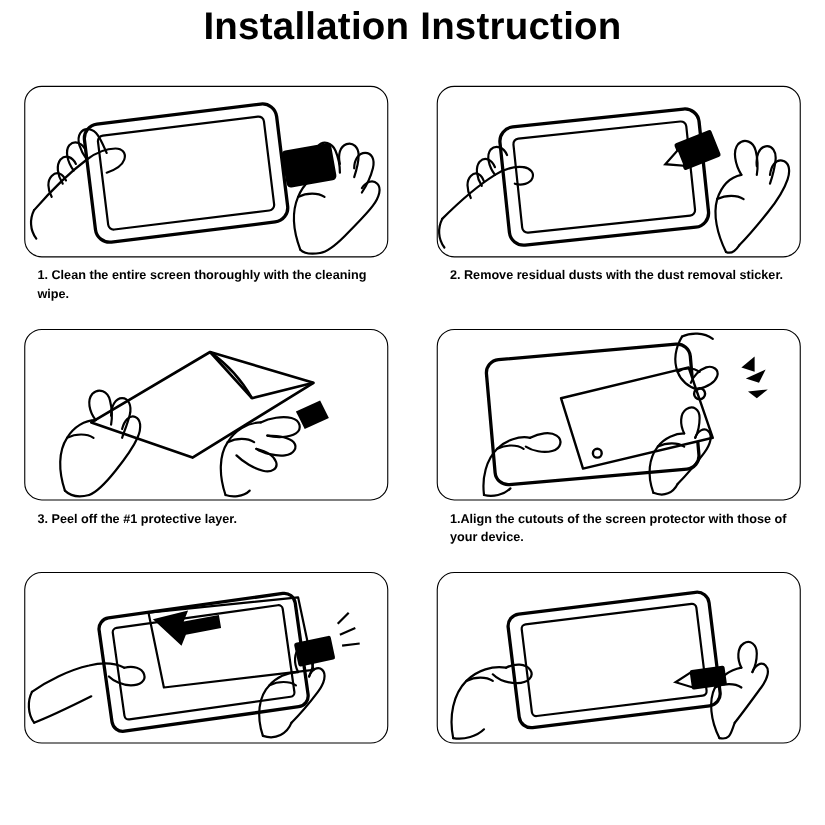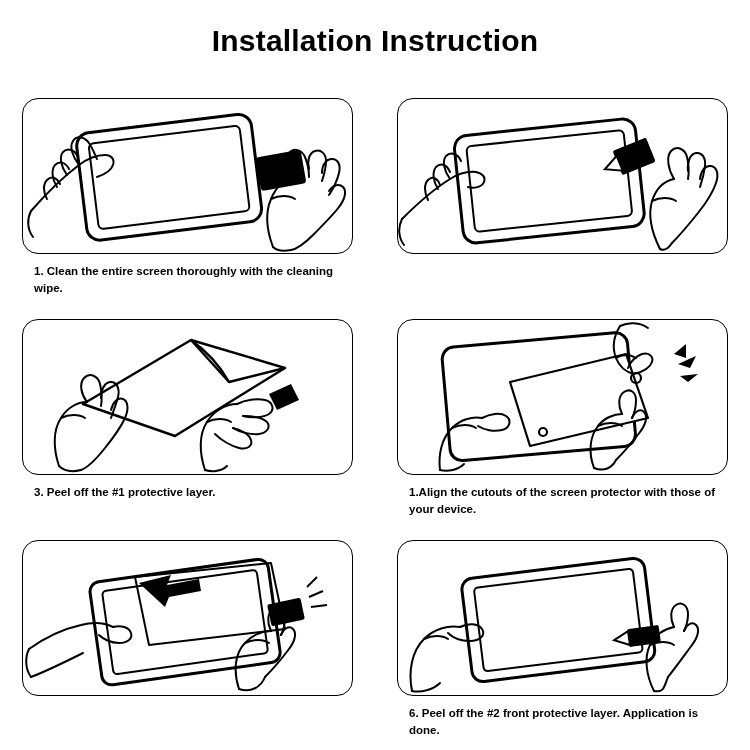--- a/index.html
+++ b/index.html
@@ -15,24 +15,24 @@
     overflow: hidden;
   }
   .page {
     position: relative;
     width: 750px;
     height: 750px;
     box-sizing: border-box;
   }
   .title {
     text-align: center;
-    font-size: 30px;
+    font-size: 35px;
     font-weight: bold;
     letter-spacing: 0.2px;
-    margin: 24px 0 0 0;
+    margin: 4px 0 0 0;
     padding: 0;
     font-family: "Liberation Sans", sans-serif;
   }
   .grid {
     position: absolute;
     top: 66px;
     left: 0;
     width: 750px;
     display: flex;
     flex-wrap: wrap;
@@ -138,20 +138,21 @@
             <path d="M254 102 C 262 98, 272 98, 278 102"></path>
           </g>
 
           <g transform="rotate(-22 238 62)">
             <rect x="220" y="44" width="36" height="26" rx="2" class="blk"></rect>
             <path d="M206 58 L 222 50 L 222 66 Z" class="fillwhite"></path>
             <path d="M206 58 L 222 50 L 222 66 Z" class="stroke" stroke-width="2"></path>
           </g>
         </svg>
       </div>
+      <div class="caption">2. Remove residual dusts with the dust removal sticker.</div>
     </div>
 
     <div class="step row-2-item" style="padding-top:18px;">
       <div class="frame">
         <svg width="331" height="153" viewBox="0 0 331 153">
 
           <g class="stroke" stroke-width="2.4" stroke-linejoin="round">
             <path d="M60 84 L 168 20 L 262 48 L 152 116 Z" class="fillwhite"></path>
             <path d="M168 20 L 206 62 L 262 48"></path>
             <path d="M168 20 C 182 30, 196 44, 206 62"></path>
@@ -298,17 +299,16 @@
             <path d="M270 136 C 266 146, 266 152, 256 150"></path>
           </g>
 
           <g transform="rotate(-8 246 96)">
             <rect x="230" y="86" width="32" height="18" rx="2" class="blk"></rect>
             <path d="M216 95 L 231 88 L 231 102 Z" class="fillwhite"></path>
             <path d="M216 95 L 231 88 L 231 102 Z" class="stroke" stroke-width="2"></path>
           </g>
         </svg>
       </div>
-      <div class="caption">6. Peel off the #2 front protective layer. Application is done.</div>
     </div>
 
   </div>
 </div>
 
 </body></html>

